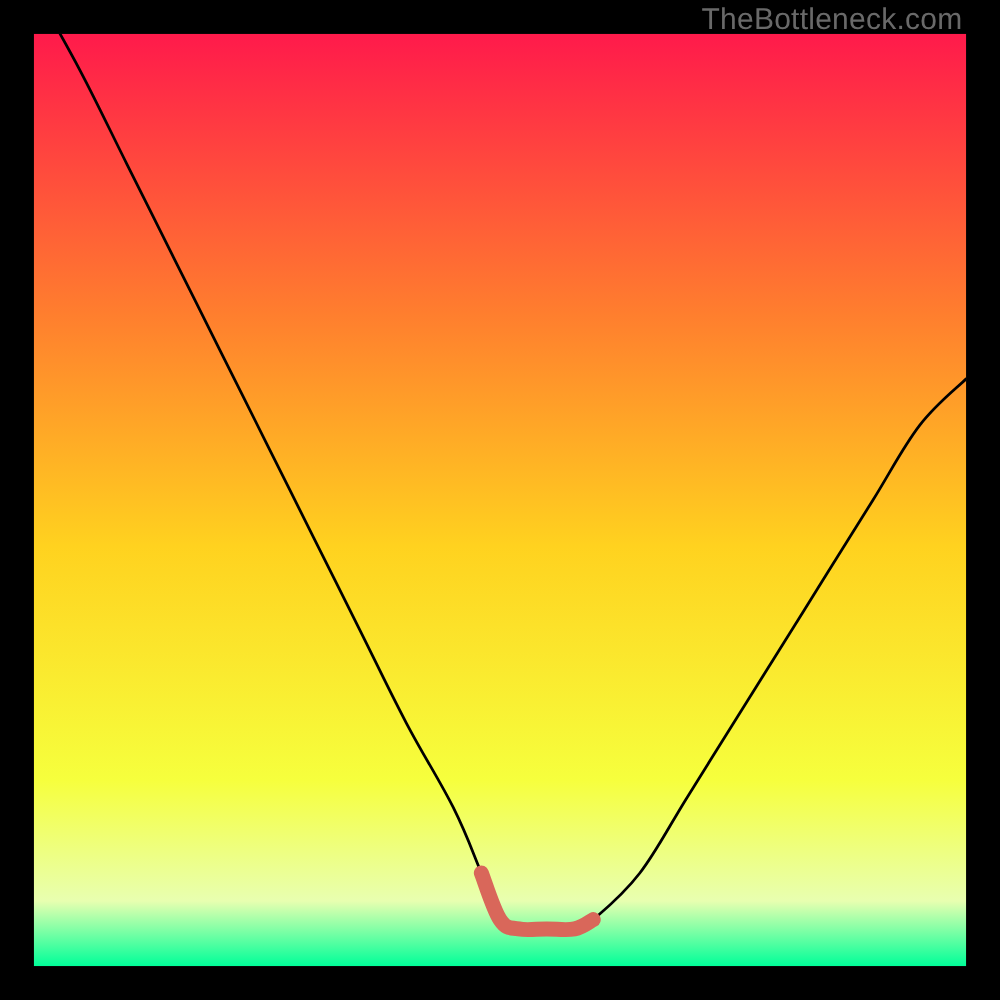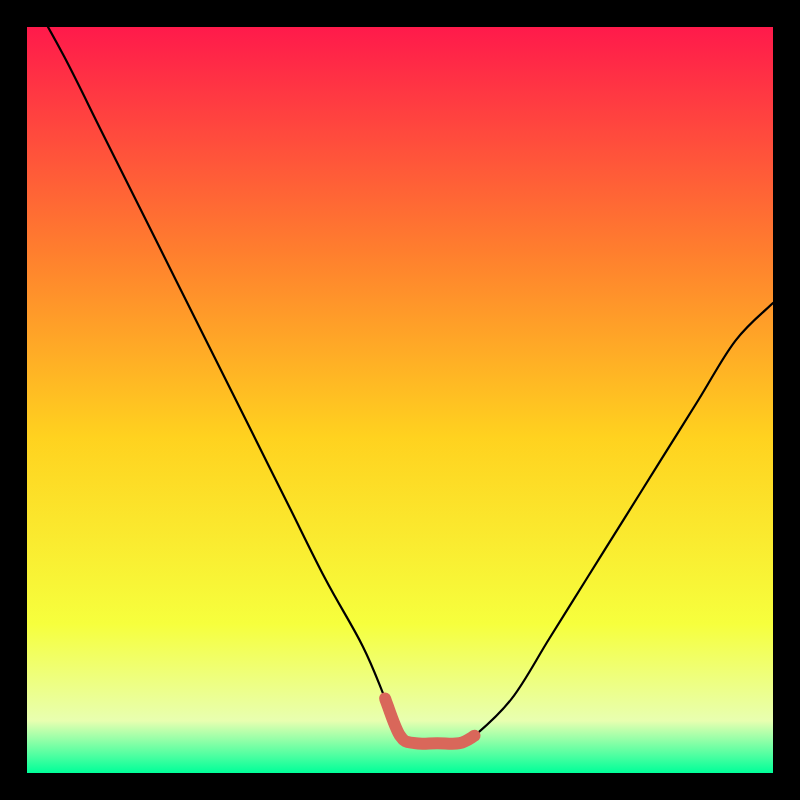--- a/index.html
+++ b/index.html
@@ -34,20 +34,21 @@
     font-weight: 400;
     color: #696969;
     letter-spacing: 0.2px;
   }
 </style>
 </head>
 <body>
 
 <div class="frame">
 
+  <div class="watermark">TheBottleneck.com</div>
 
   <svg class="plot" viewBox="0 0 746 746" preserveAspectRatio="none">
     <defs>
       <linearGradient id="bg-grad" x1="0" y1="0" x2="0" y2="1">
         <stop offset="0" stop-color="#ff1a4b"></stop>
         <stop offset="0.30" stop-color="#ff7e2e"></stop>
         <stop offset="0.55" stop-color="#ffd21f"></stop>
         <stop offset="0.80" stop-color="#f6ff3d"></stop>
         <stop offset="0.93" stop-color="#e8ffb0"></stop>
         <stop offset="1" stop-color="#00ff99"></stop>

